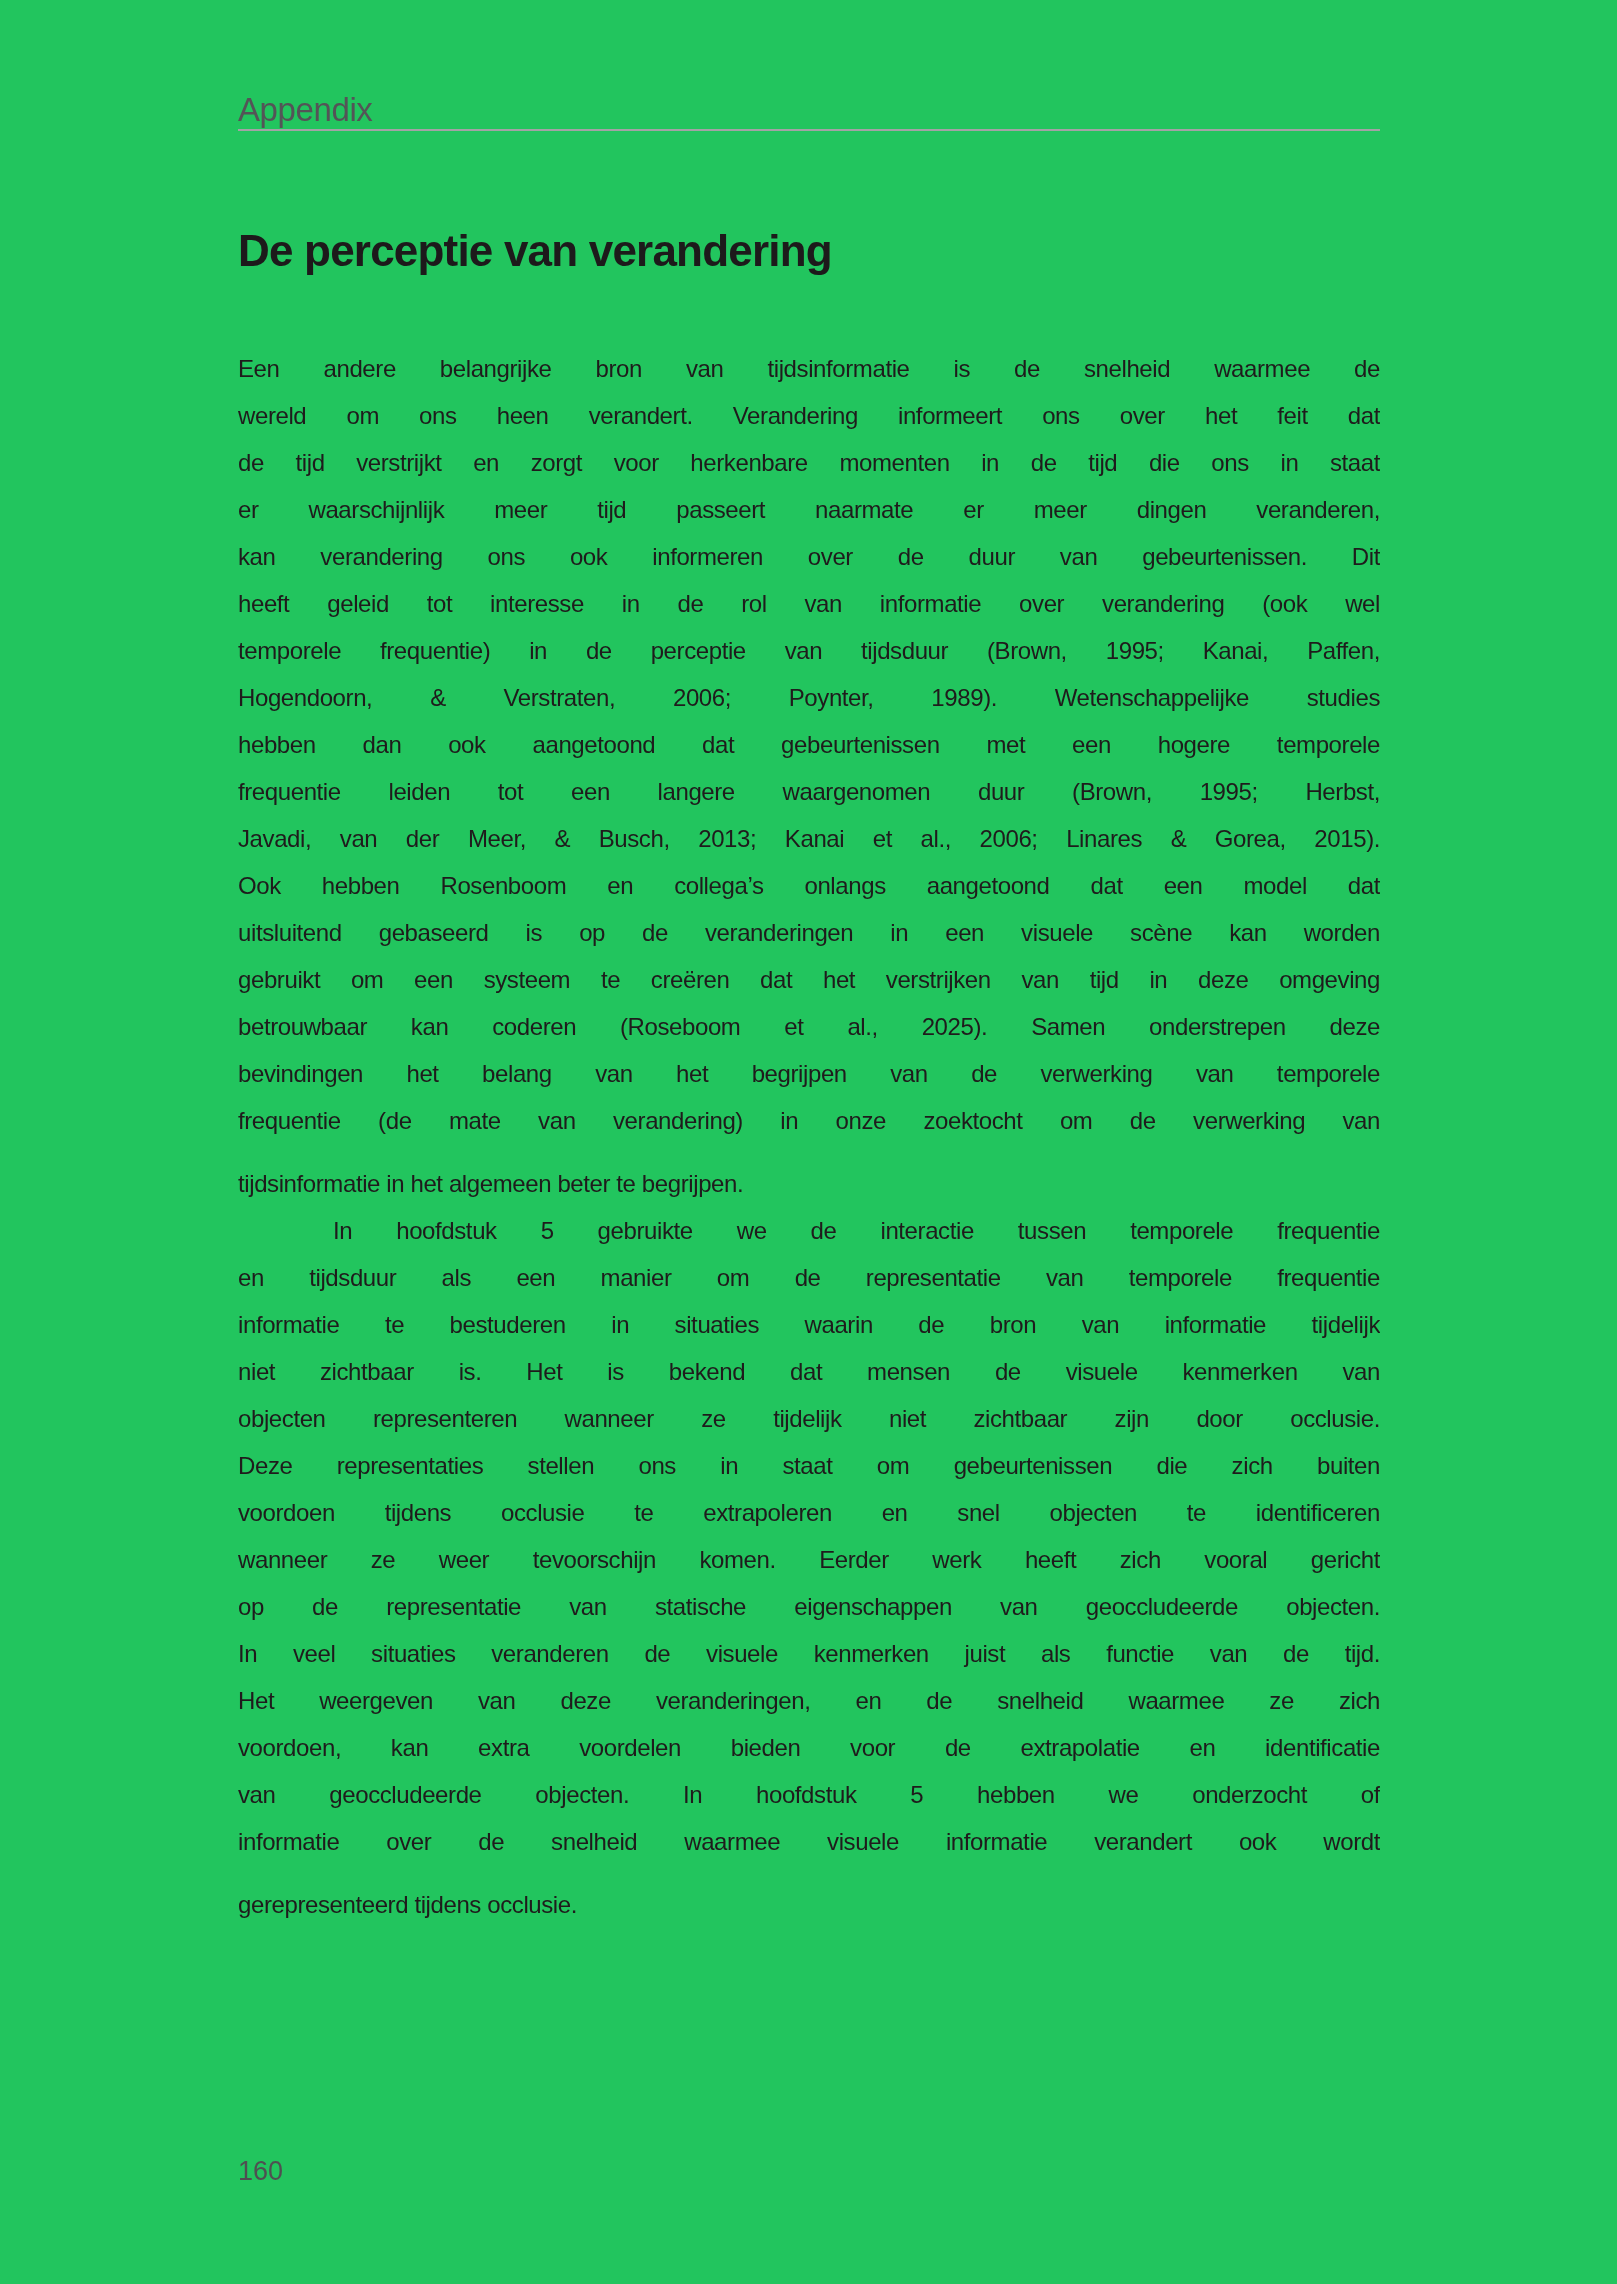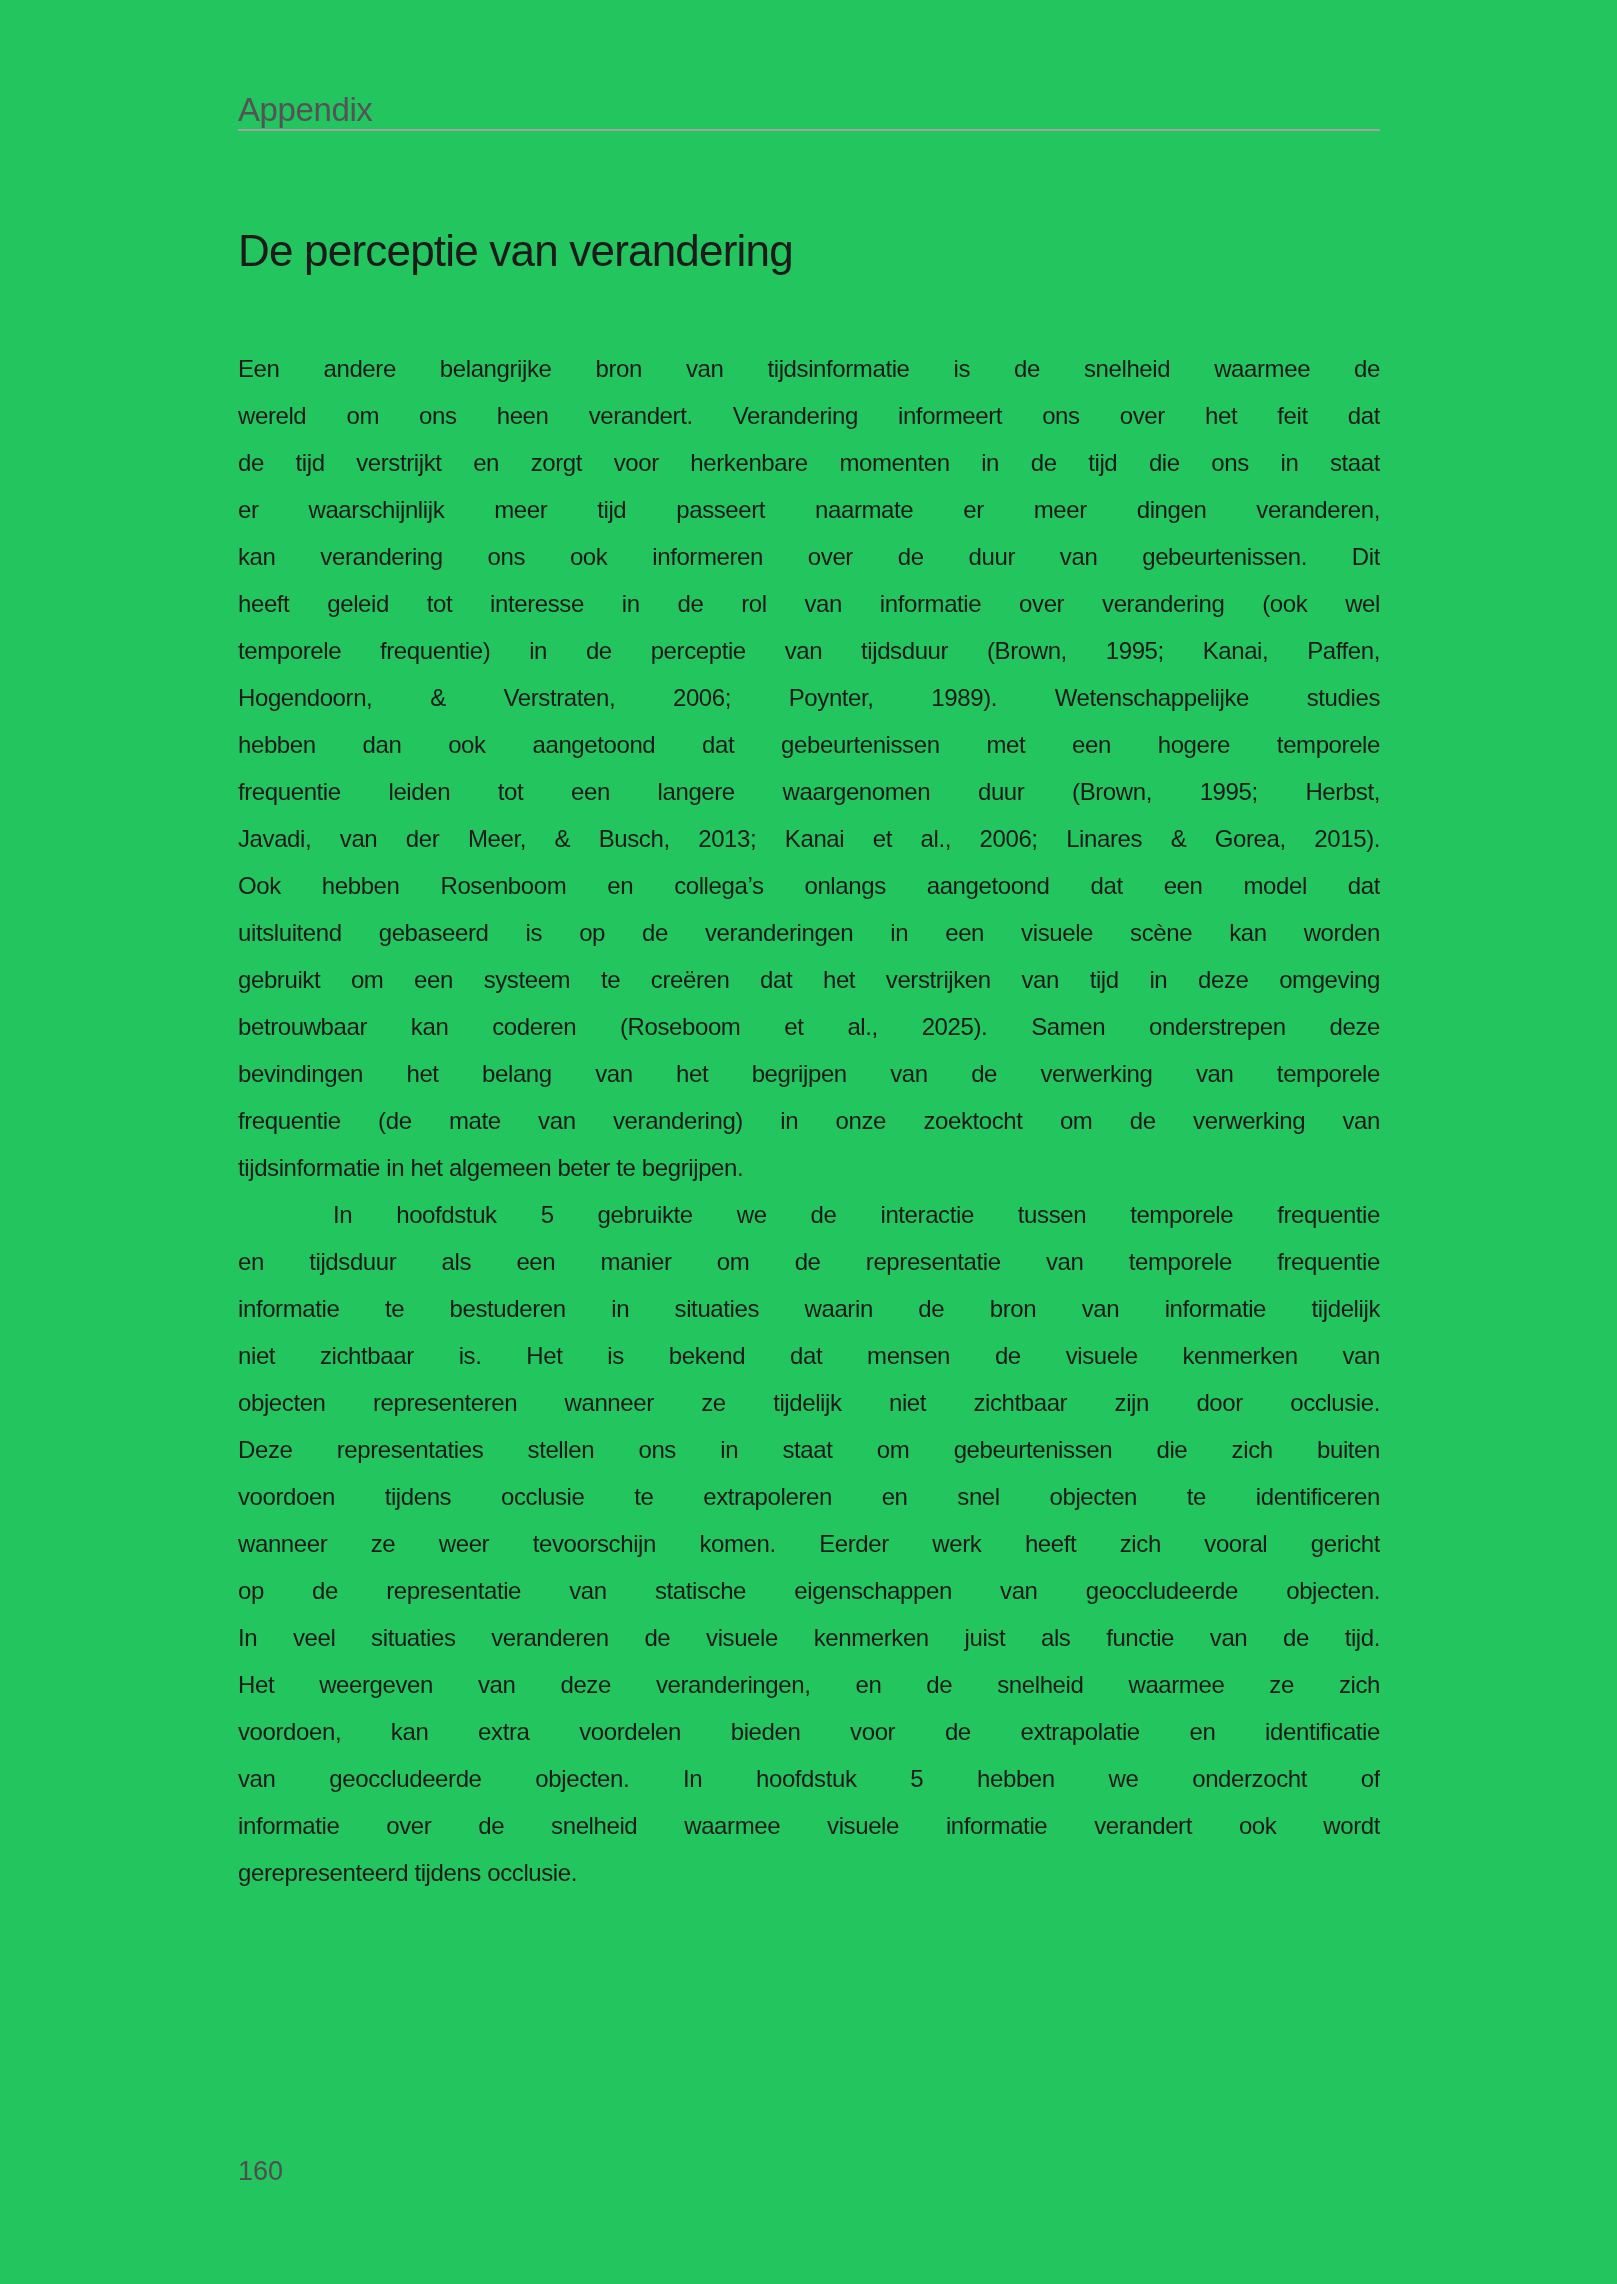--- a/index.html
+++ b/index.html
@@ -29,21 +29,21 @@
     height: 1.5px;
     background: #a3a3a5;
   }
   .title {
     position: absolute;
     left: 238px;
     top: 227px;
     margin: 0;
     font-size: 44px;
     line-height: 47px;
-    font-weight: normal;
+    font-weight: bold;
     letter-spacing: -0.8px;
     color: #1d1a1b;
     text-align: right;
   }
   .body-text {
     position: absolute;
     left: 238px;
     top: 345px;
     width: 1142px;
   }
@@ -52,20 +52,21 @@
     line-height: 47px;
     height: 47px;
     letter-spacing: -0.4px;
     text-align: justify;
     text-align-last: justify;
     white-space: normal;
     overflow: hidden;
   }
   .line.last {
     text-align-last: left;
+    margin-top: 16px;
   }
   .line.indent {
     text-indent: 95px;
   }
   .page-number {
     position: absolute;
     left: 238px;
     top: 2157px;
     font-size: 27px;
     line-height: 29px;

